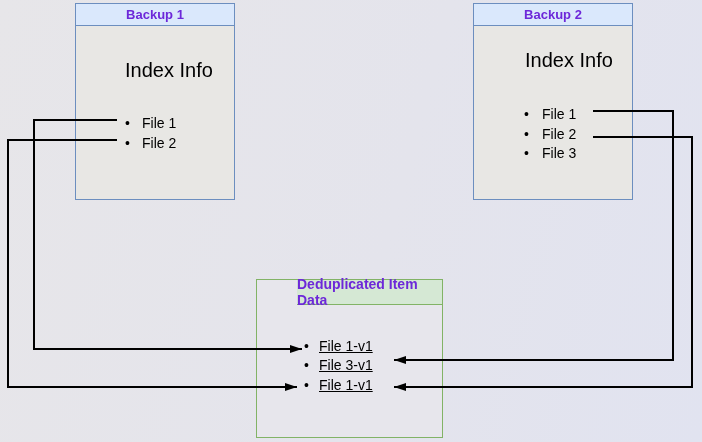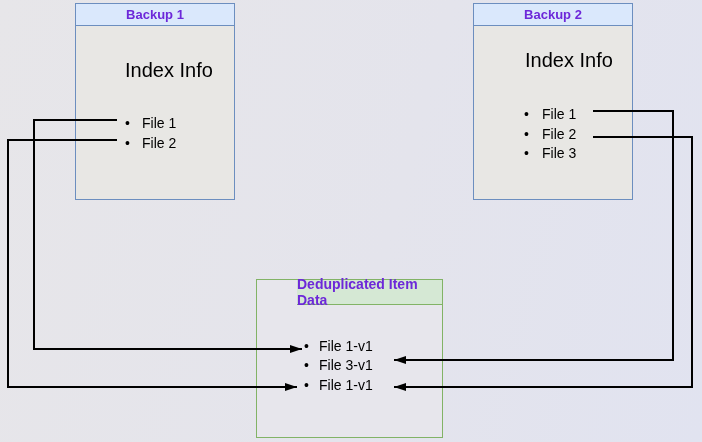--- a/index.html
+++ b/index.html
@@ -38,21 +38,21 @@
 
   #backup1 .file-list { top:109px; }
   #backup1 .file-row  { line-height:20px; padding-left:49px; }
   #backup1 .bullet    { width:17px; }
 
   #backup2 .file-list { top:101px; }
   #backup2 .file-row  { line-height:19.5px; padding-left:50px; }
   #backup2 .bullet    { width:18px; }
 
   #dedup .file-list { top:57px; }
-  #dedup .file-row  { line-height:19.3px; padding-left:47px; }
+  #dedup .file-row  { line-height:19.3px; padding-left:47px;text-decoration:underline; }
   #dedup .bullet    { width:15px; }
 
   #connector-layer {
     position:absolute; left:0; top:0;
     width:702px; height:442px;
     pointer-events:none;
   }
 </style>
 </head>
 <body>

